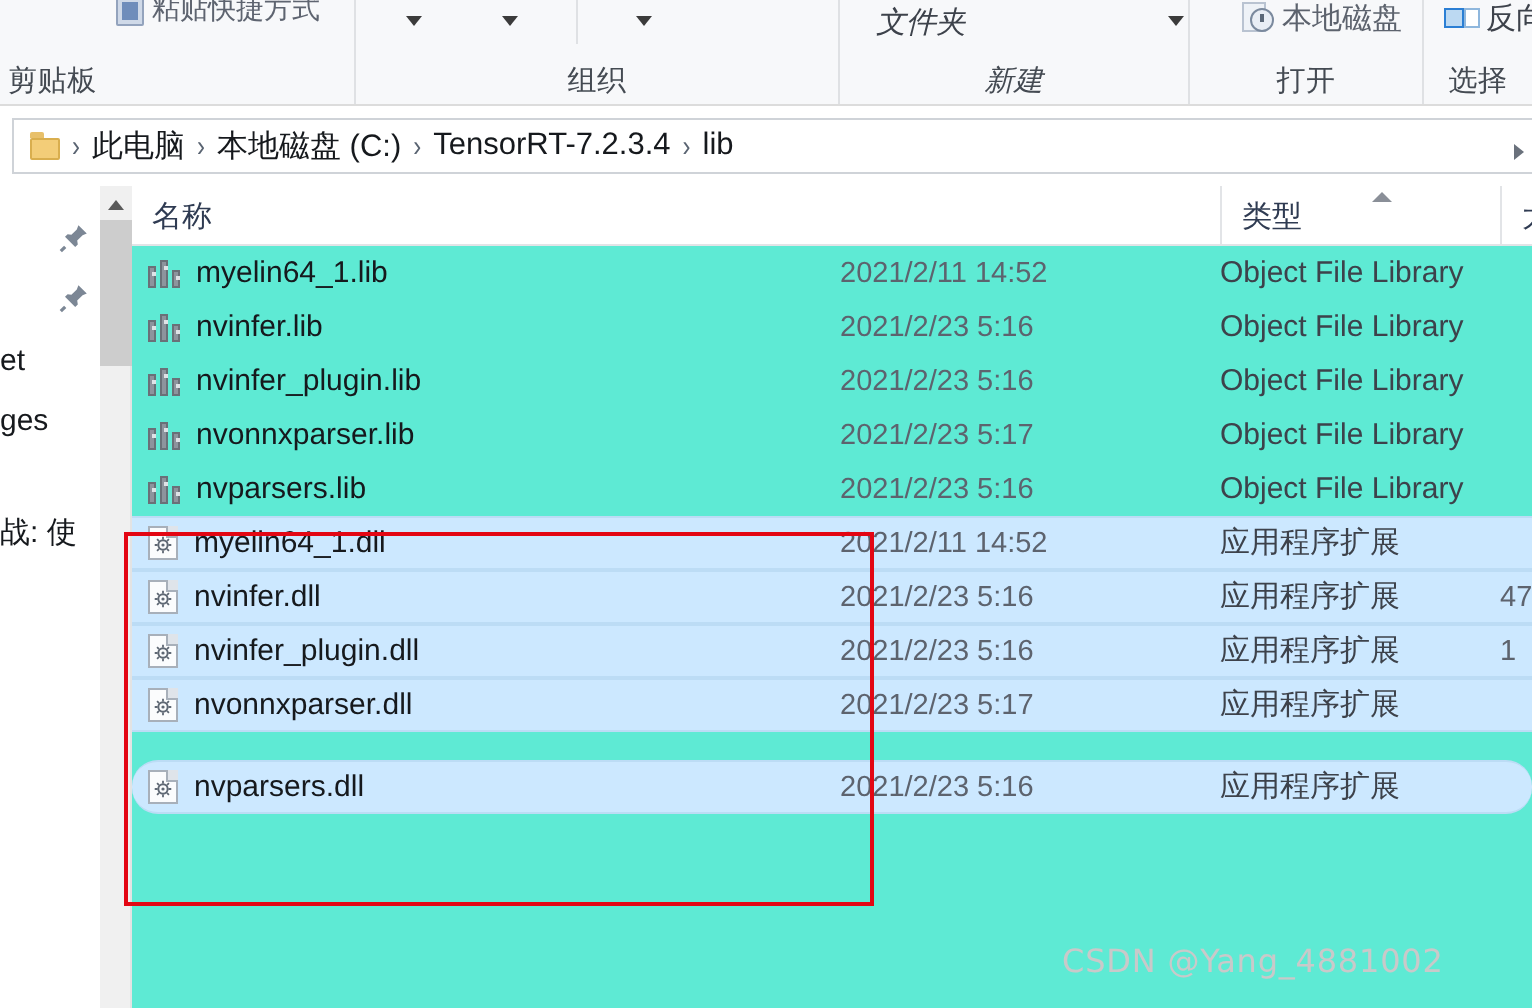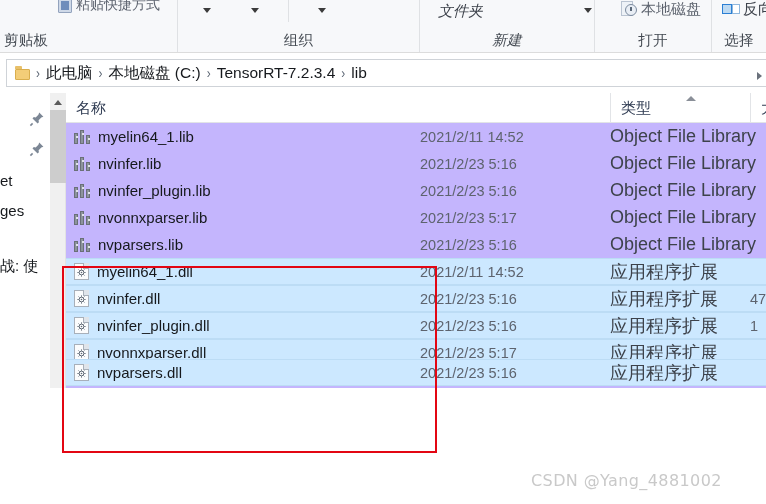--- a/index.html
+++ b/index.html
@@ -2,21 +2,21 @@
 <html><head>
 <meta charset="utf-8">
 <style>
   * { box-sizing: border-box; margin: 0; padding: 0; }
   html, body {
     width: 766px; height: 504px;
     overflow: hidden;
     background: #ffffff;
     font-family: "Liberation Sans", "DejaVu Sans", sans-serif;
   }
-  #app { position: relative; width: 766px; height: 388px; background: #fff; }
+  #app { position: relative; width: 766px; height: 504px; background: #fff; }
 
   
   .ribbon {
     position: absolute; left: 0; top: 0; width: 766px; height: 53px;
     background: #f7f8fa;
     border-bottom: 1px solid #dcdcdc;
   }
   .rib-group {
     position: absolute; top: 0; height: 52px;
     border-right: 1px solid #dfe1e4;
@@ -163,21 +163,21 @@
     border-bottom: 5px solid #5a5a5a;
   }
   .nav-scroll-thumb {
     position: absolute; left: 0; top: 17px; width: 16px; height: 73px;
     background: #cdcdcd;
   }
 
   
   .listpane {
     position: absolute; left: 66px; top: 93px; right: 0; bottom: 0;
-    background: #c4b5fd;
+    background: #5eead4;
   }
   .col-head {
     position: absolute; left: 0; top: 0; right: 0; height: 30px;
     background: #ffffff; border-bottom: 1px solid #e2e4e7;
   }
   .col {
     position: absolute; top: 0; height: 30px;
     display: flex; align-items: center;
     font-size: 15px; color: #2f3b52;
     padding-left: 10px;
@@ -200,21 +200,21 @@
   .row.sel { background: #cce8ff; border-top: 1px solid #bcdcf5; border-bottom: 1px solid #bcdcf5; }
   .cell-name {
     position: absolute; left: 0; display: flex; align-items: center;
     gap: 8px; padding-left: 8px;
     font-size: 15px; color: #16191d; white-space: nowrap;
   }
   .cell-date {
     position: absolute; font-size: 14.5px; color: #5d636e; white-space: nowrap;
   }
   .cell-type {
-    position: absolute; font-size: 18px; color: #3d424b; white-space: nowrap;
+    position: absolute; font-size: 15px; color: #3d424b; white-space: nowrap;
   }
   .cell-size {
     position: absolute; font-size: 14.5px; color: #5d636e; white-space: nowrap;
   }
 
   
   .ic-lib {
     width: 16px; height: 15px; position: relative; flex: 0 0 auto;
   }
   .ic-lib i {
@@ -496,21 +496,21 @@
                 <circle cx="5" cy="5" r="0.9" fill="#5f6874"></circle>
                 <path d="M5 0.4V2 M5 8V9.6 M0.4 5H2 M8 5H9.6 M1.7 1.7L2.8 2.8 M7.2 7.2L8.3 8.3 M8.3 1.7L7.2 2.8 M2.8 7.2L1.7 8.3" stroke="#5f6874" stroke-width="1"></path>
               </svg>
             </span>
             <span>nvonnxparser.dll</span>
           </div>
           <div class="cell-date" style="left: 354px;">2021/2/23 5:17</div>
           <div class="cell-type" style="left: 544px;">应用程序扩展</div>
           <div class="cell-size" style="left: 684px;"></div>
         </div>
-        <div class="row sel" style="top: 236px;">
+        <div class="row sel" style="top: 257px; border-radius: 13px;">
           <div class="cell-name">
             <span class="ic-dll">
               <svg class="gear" viewBox="0 0 10 10">
                 <circle cx="5" cy="5" r="2.6" fill="none" stroke="#5f6874" stroke-width="1.1"></circle>
                 <circle cx="5" cy="5" r="0.9" fill="#5f6874"></circle>
                 <path d="M5 0.4V2 M5 8V9.6 M0.4 5H2 M8 5H9.6 M1.7 1.7L2.8 2.8 M7.2 7.2L8.3 8.3 M8.3 1.7L7.2 2.8 M2.8 7.2L1.7 8.3" stroke="#5f6874" stroke-width="1"></path>
               </svg>
             </span>
             <span>nvparsers.dll</span>
           </div>

